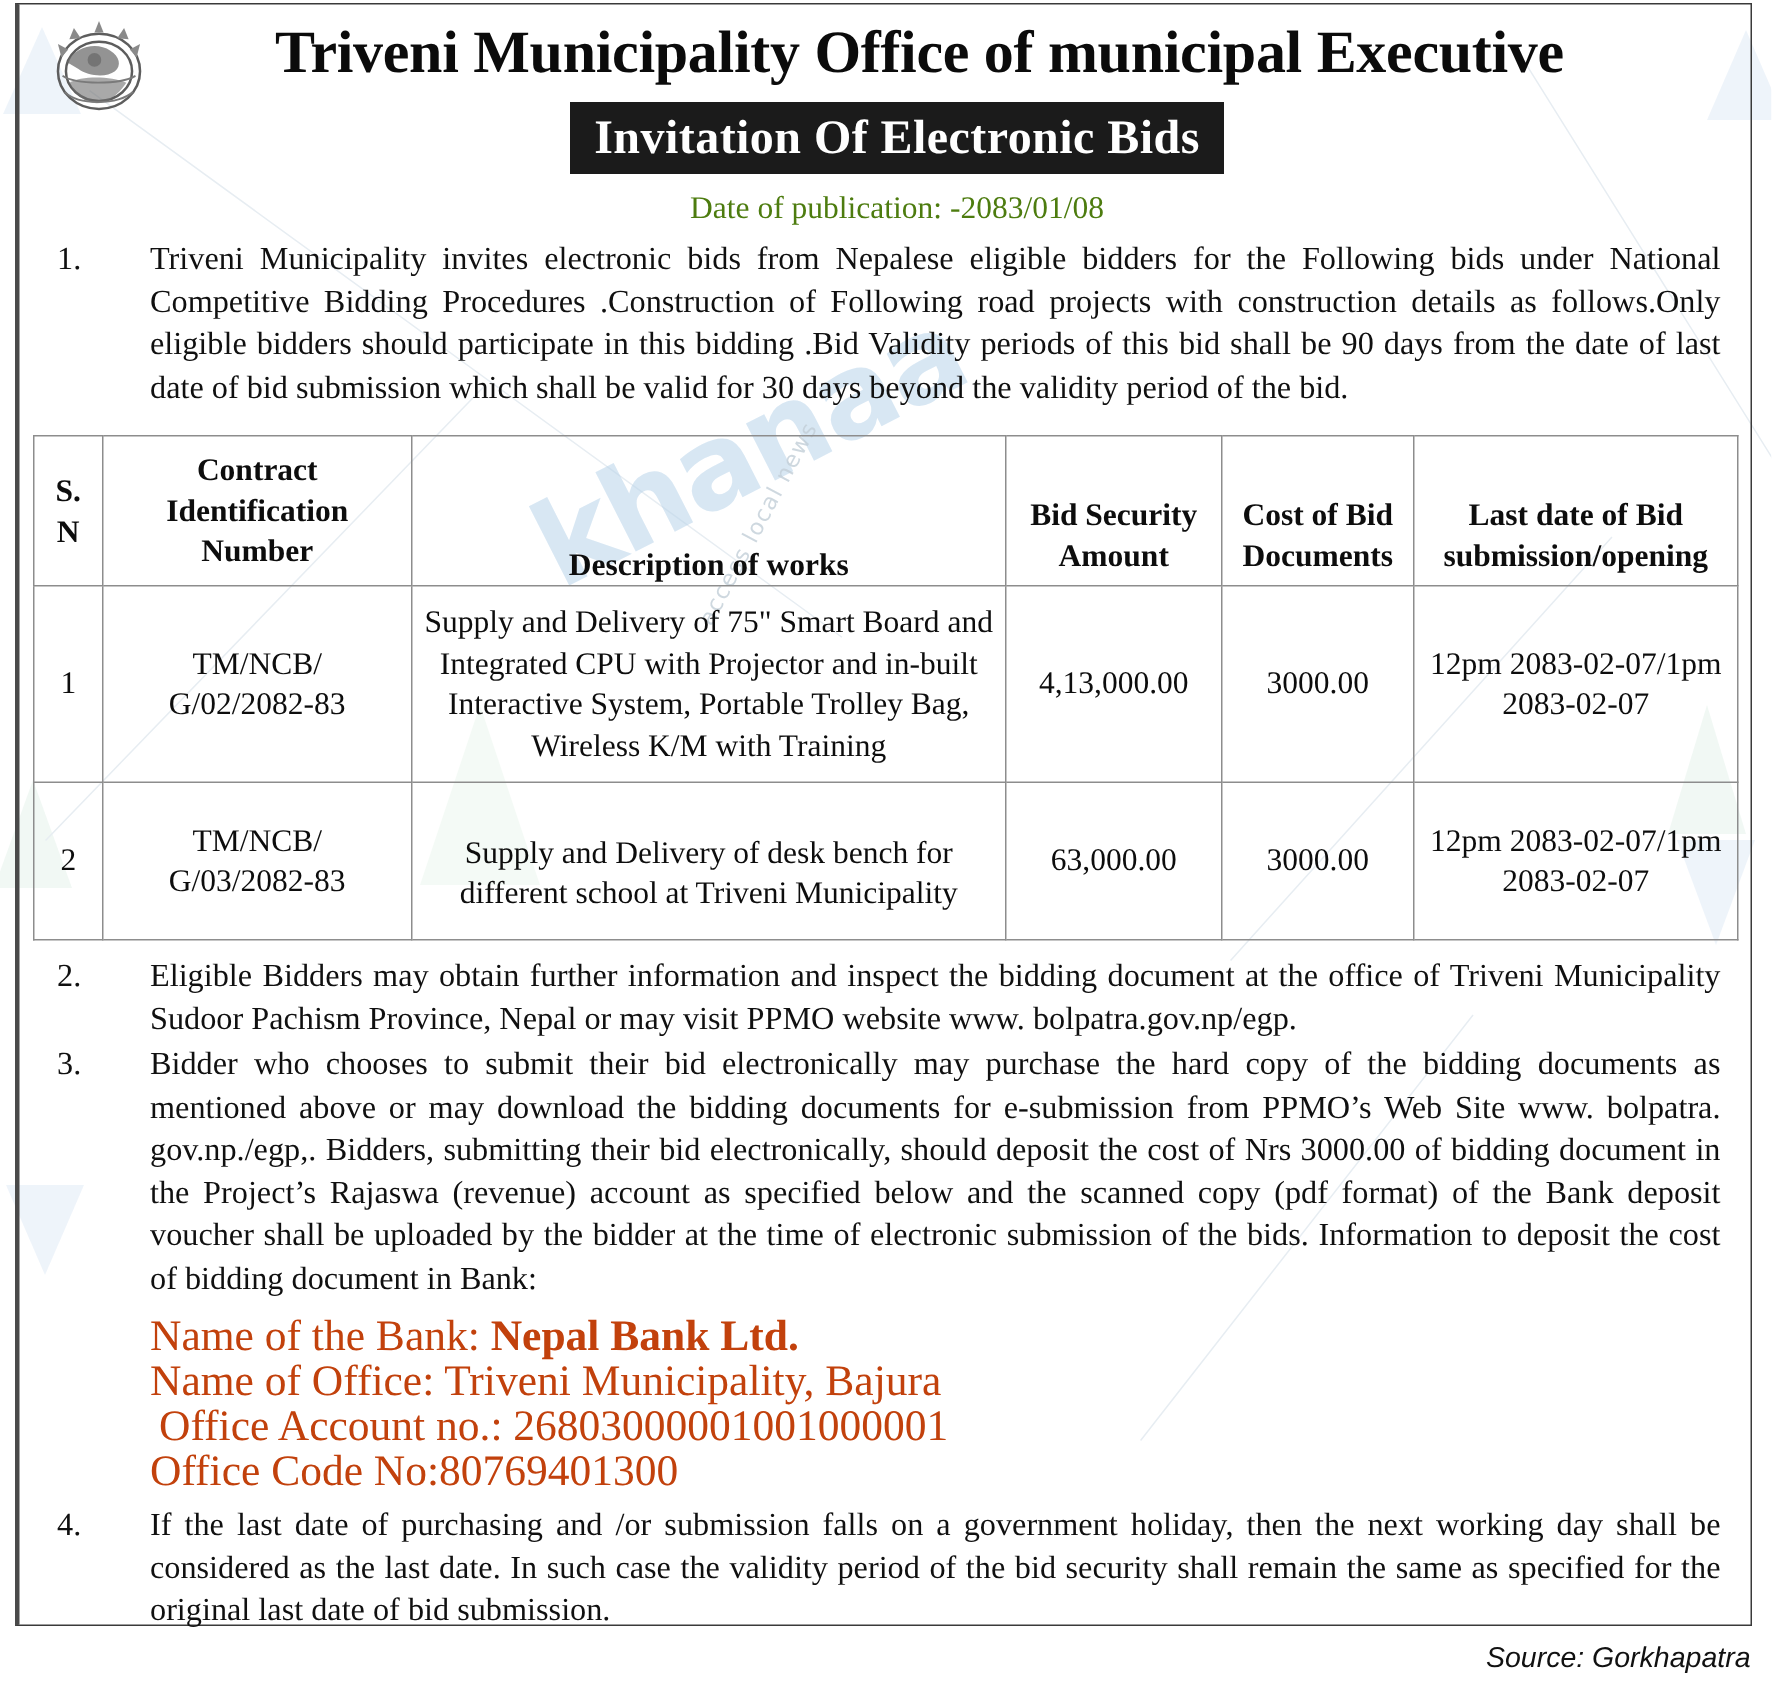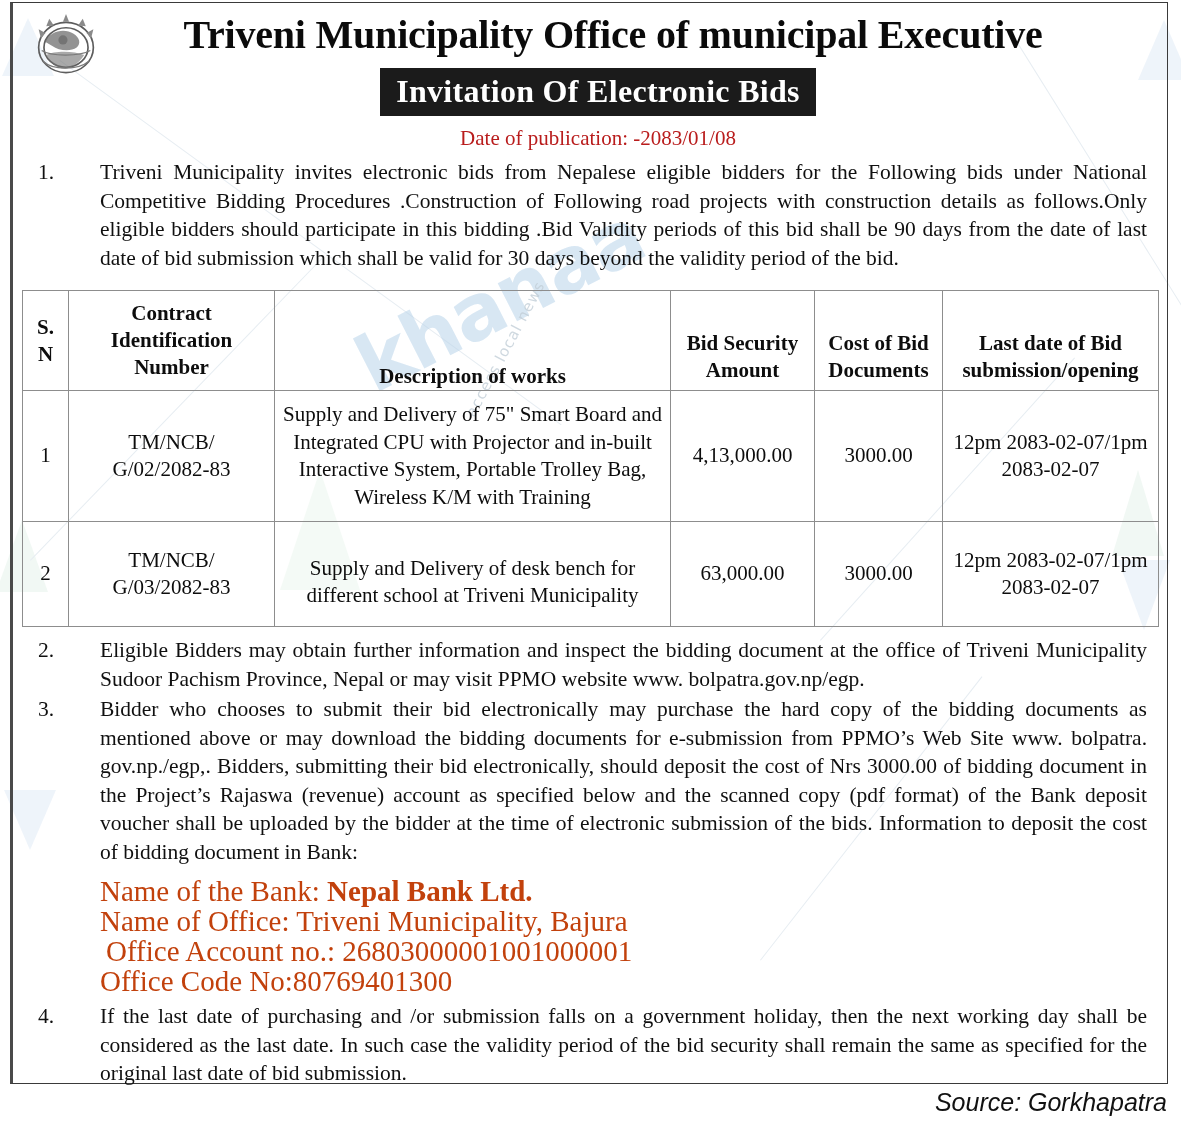--- a/index.html
+++ b/index.html
@@ -125,21 +125,21 @@
     font-weight: bold;
     font-size: 32px;
     line-height: 40px;
     padding: 3px 16px 5px 16px;
     letter-spacing: 0.3px;
   }
   #pub-date {
     margin-top: 10px;
     font-size: 21px;
     line-height: 24px;
-    color: #b91c1c;
+    color: #4d7c0f;
   }
 
   
   .clause {
     position: relative;
     margin: 8px 34px 0 34px;
     padding-left: 66px;
     font-size: 21.5px;
     line-height: 28.5px;
     text-align: justify;
@@ -218,21 +218,21 @@
   #bank-block .bold { font-weight: bold; }
   #bank-block .indent1 { padding-left: 6px; }
 
   
   #source-line {
     position: absolute;
     right: 14px;
     bottom: 6px;
     font-family: "Liberation Sans", "DejaVu Sans", sans-serif;
     font-style: italic;
-    font-size: 25px;
+    font-size: 19px;
     color: #111111;
     z-index: 4;
   }
 </style>
 </head>
 <body>
 
 <div id="page">
 
   <div class="wm wm-tri" style="left:2px; top:18px; border-bottom:58px solid #cfe0f0;"></div>

